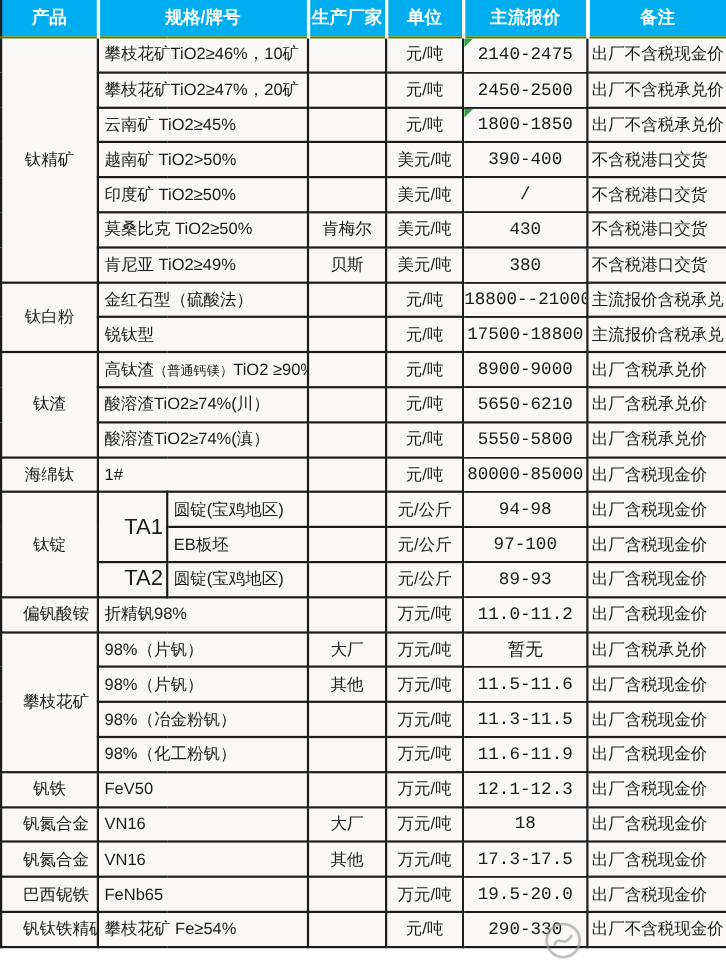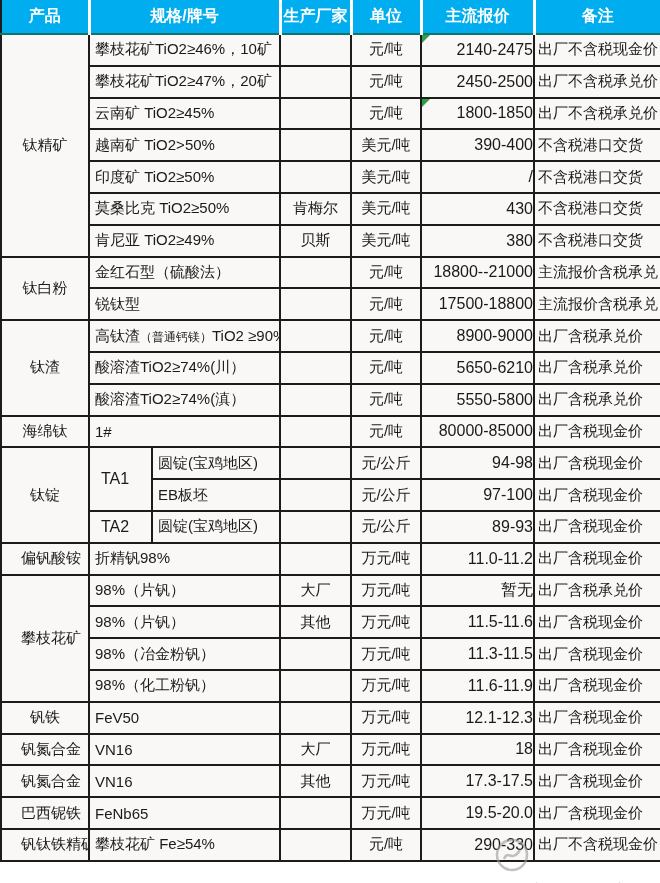--- a/index.html
+++ b/index.html
@@ -26,32 +26,32 @@
   }
   thead th {
     background: #00aeef;
     color: #ffffff;
     font-weight: bold;
     font-size: 16px;
     height: 34px;
     text-align: center;
     border: none;
     border-left: 3px solid #ffffff;
-    border-bottom: 2px solid #0f766e;
+    border-bottom: 2px solid #4d7c0f;
   }
   thead th:first-child { border-left: 2px solid #1c1c1c; }
   thead th:last-child  { border-right: 2px solid #1c1c1c; margin-top: 34px; }
   tbody tr { height: 31.8px; }
   .prod  { text-align: center; padding: 0 19px; }
   .spec  { text-align: left; padding-left: 5px; }
-  .grade { text-align: left; padding-left: 11px; font-size: 16px; }
+  .grade { text-align: left; padding-left: 23px; font-size: 20px; }
   .small { font-size: 12px; }
   .mfr   { text-align: center; }
   .unit  { text-align: center; }
-  .price { text-align: right; font-size: 16px; position: relative; }
+  .price { text-align: center; font-size: 16px; position: relative; font-family: Liberation Mono, monospace; }
   .note  { text-align: left; padding-left: 3px; }
   .tri {
     position: absolute; left: 0; top: 0;
     width: 0; height: 0;
     border-top: 8px solid #2f9e44;
     border-right: 8px solid transparent;
   }
   .watermark {
     position: absolute;
     left: 388px;

